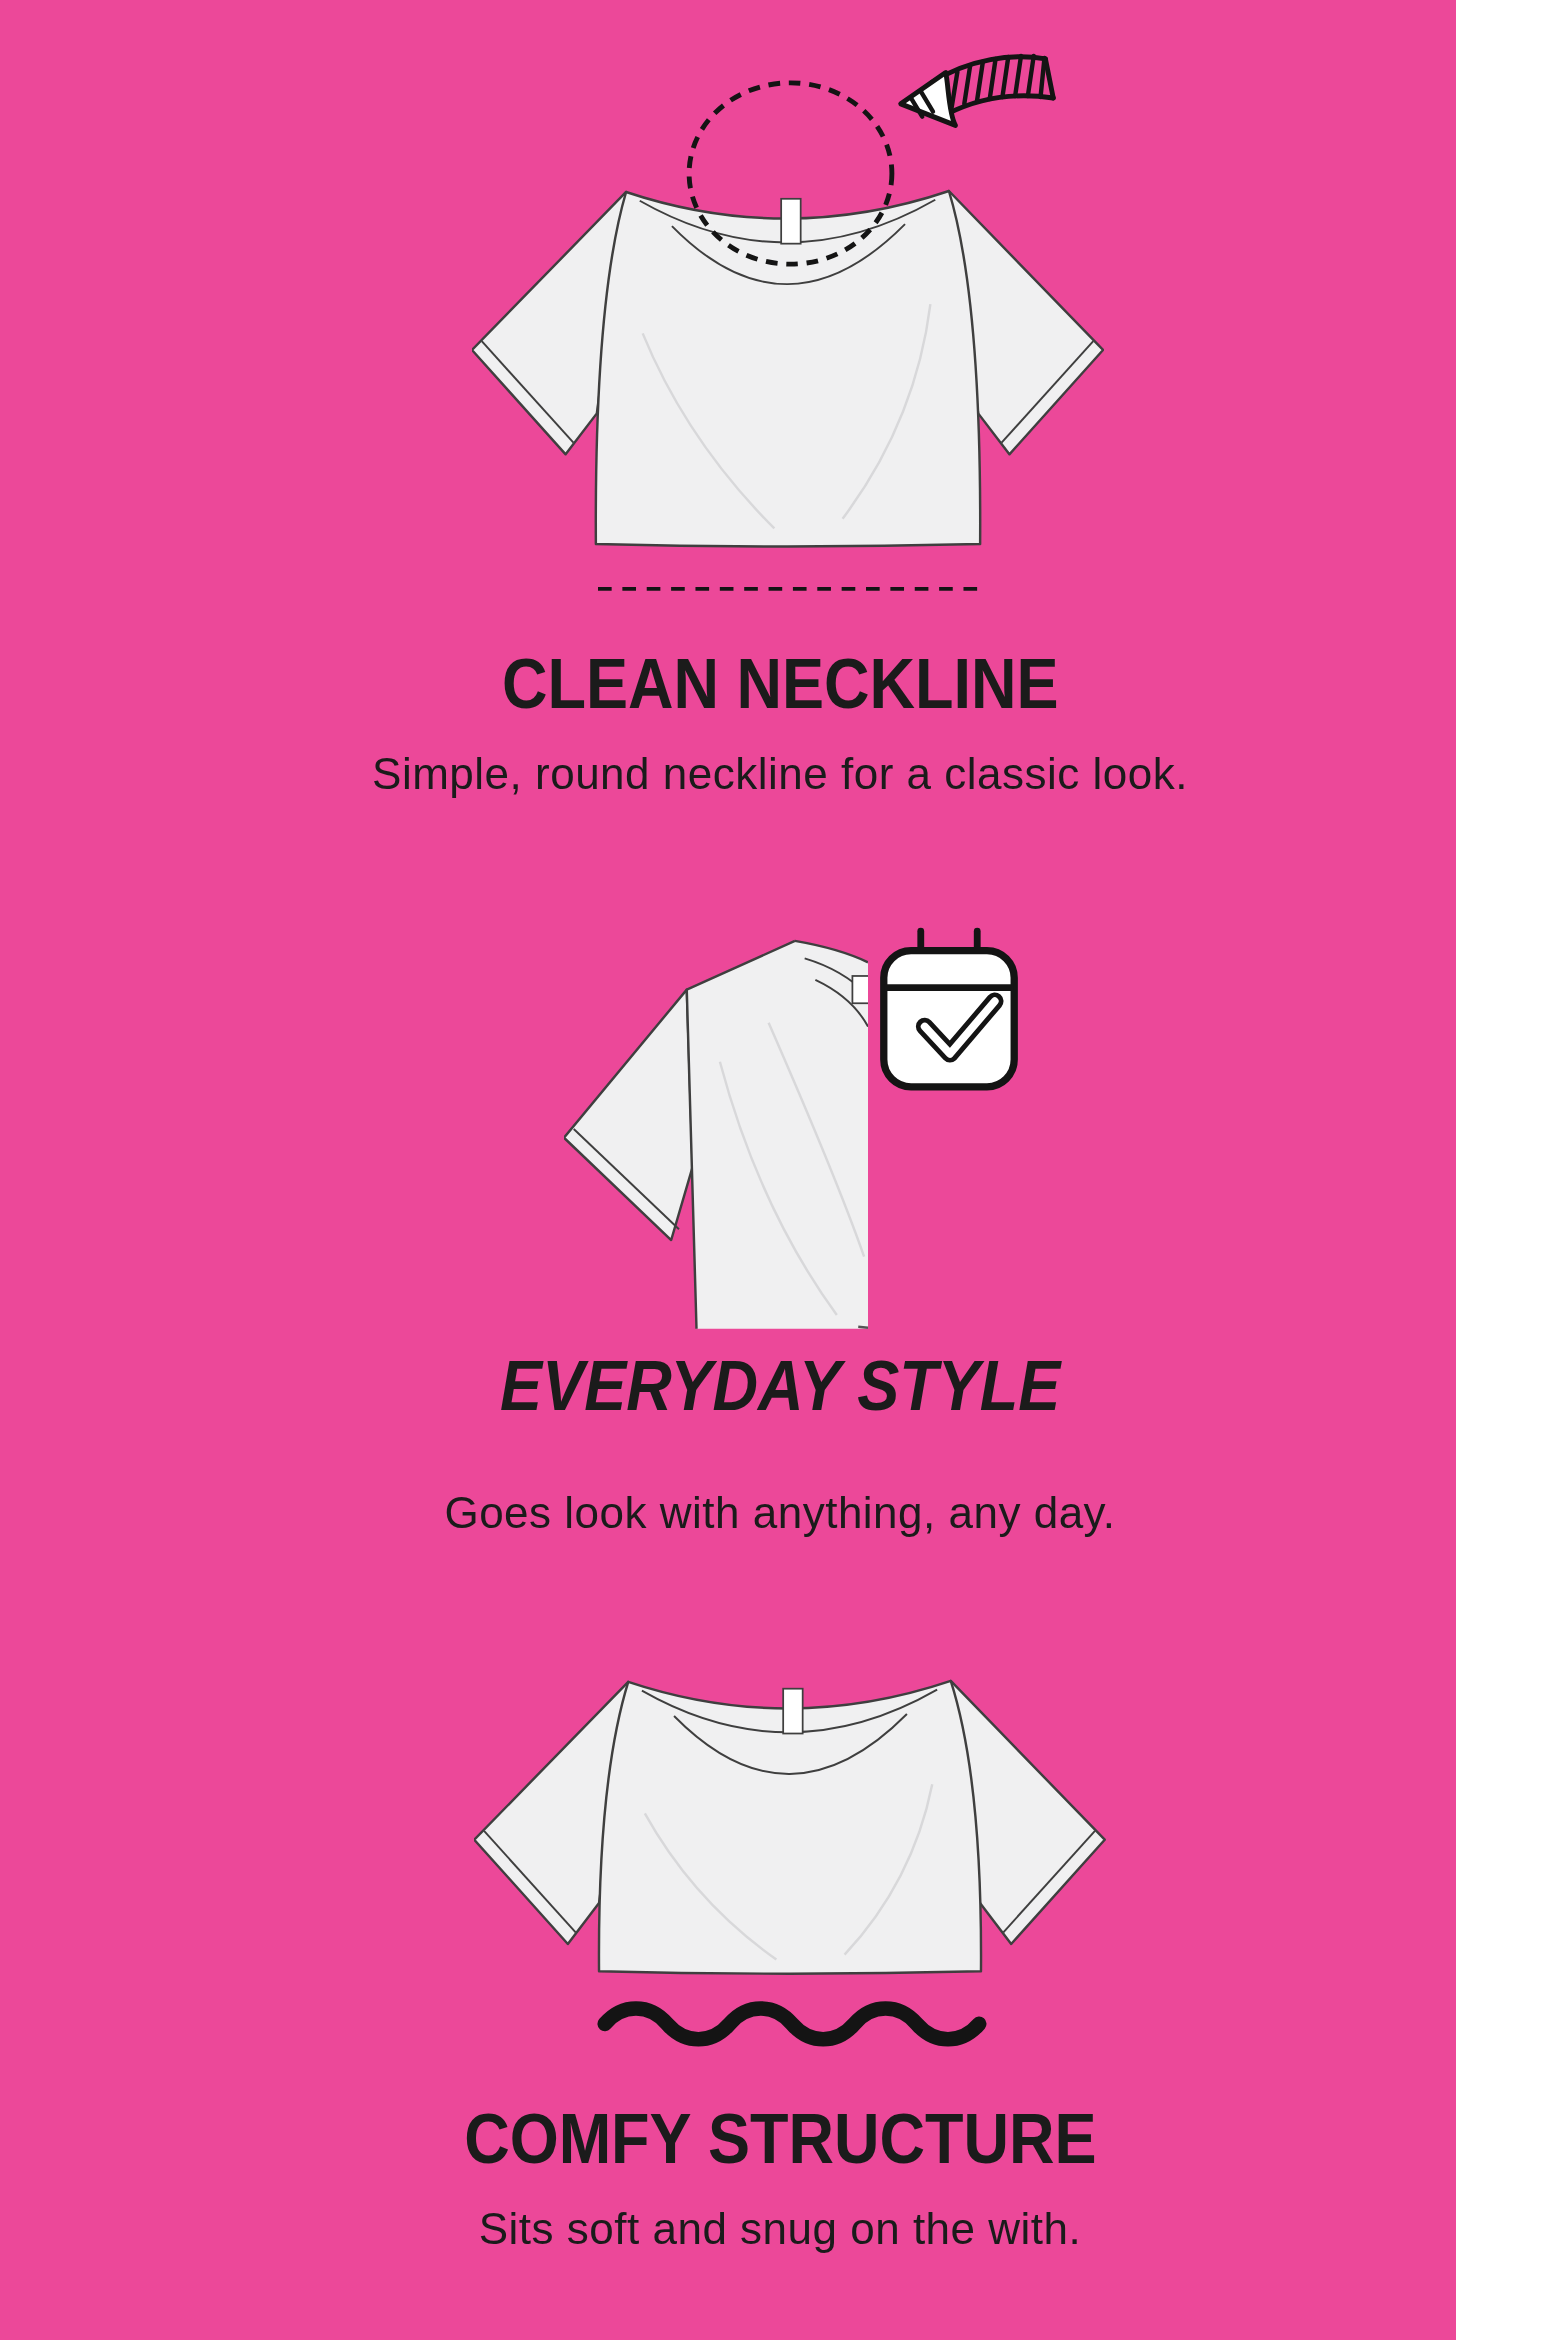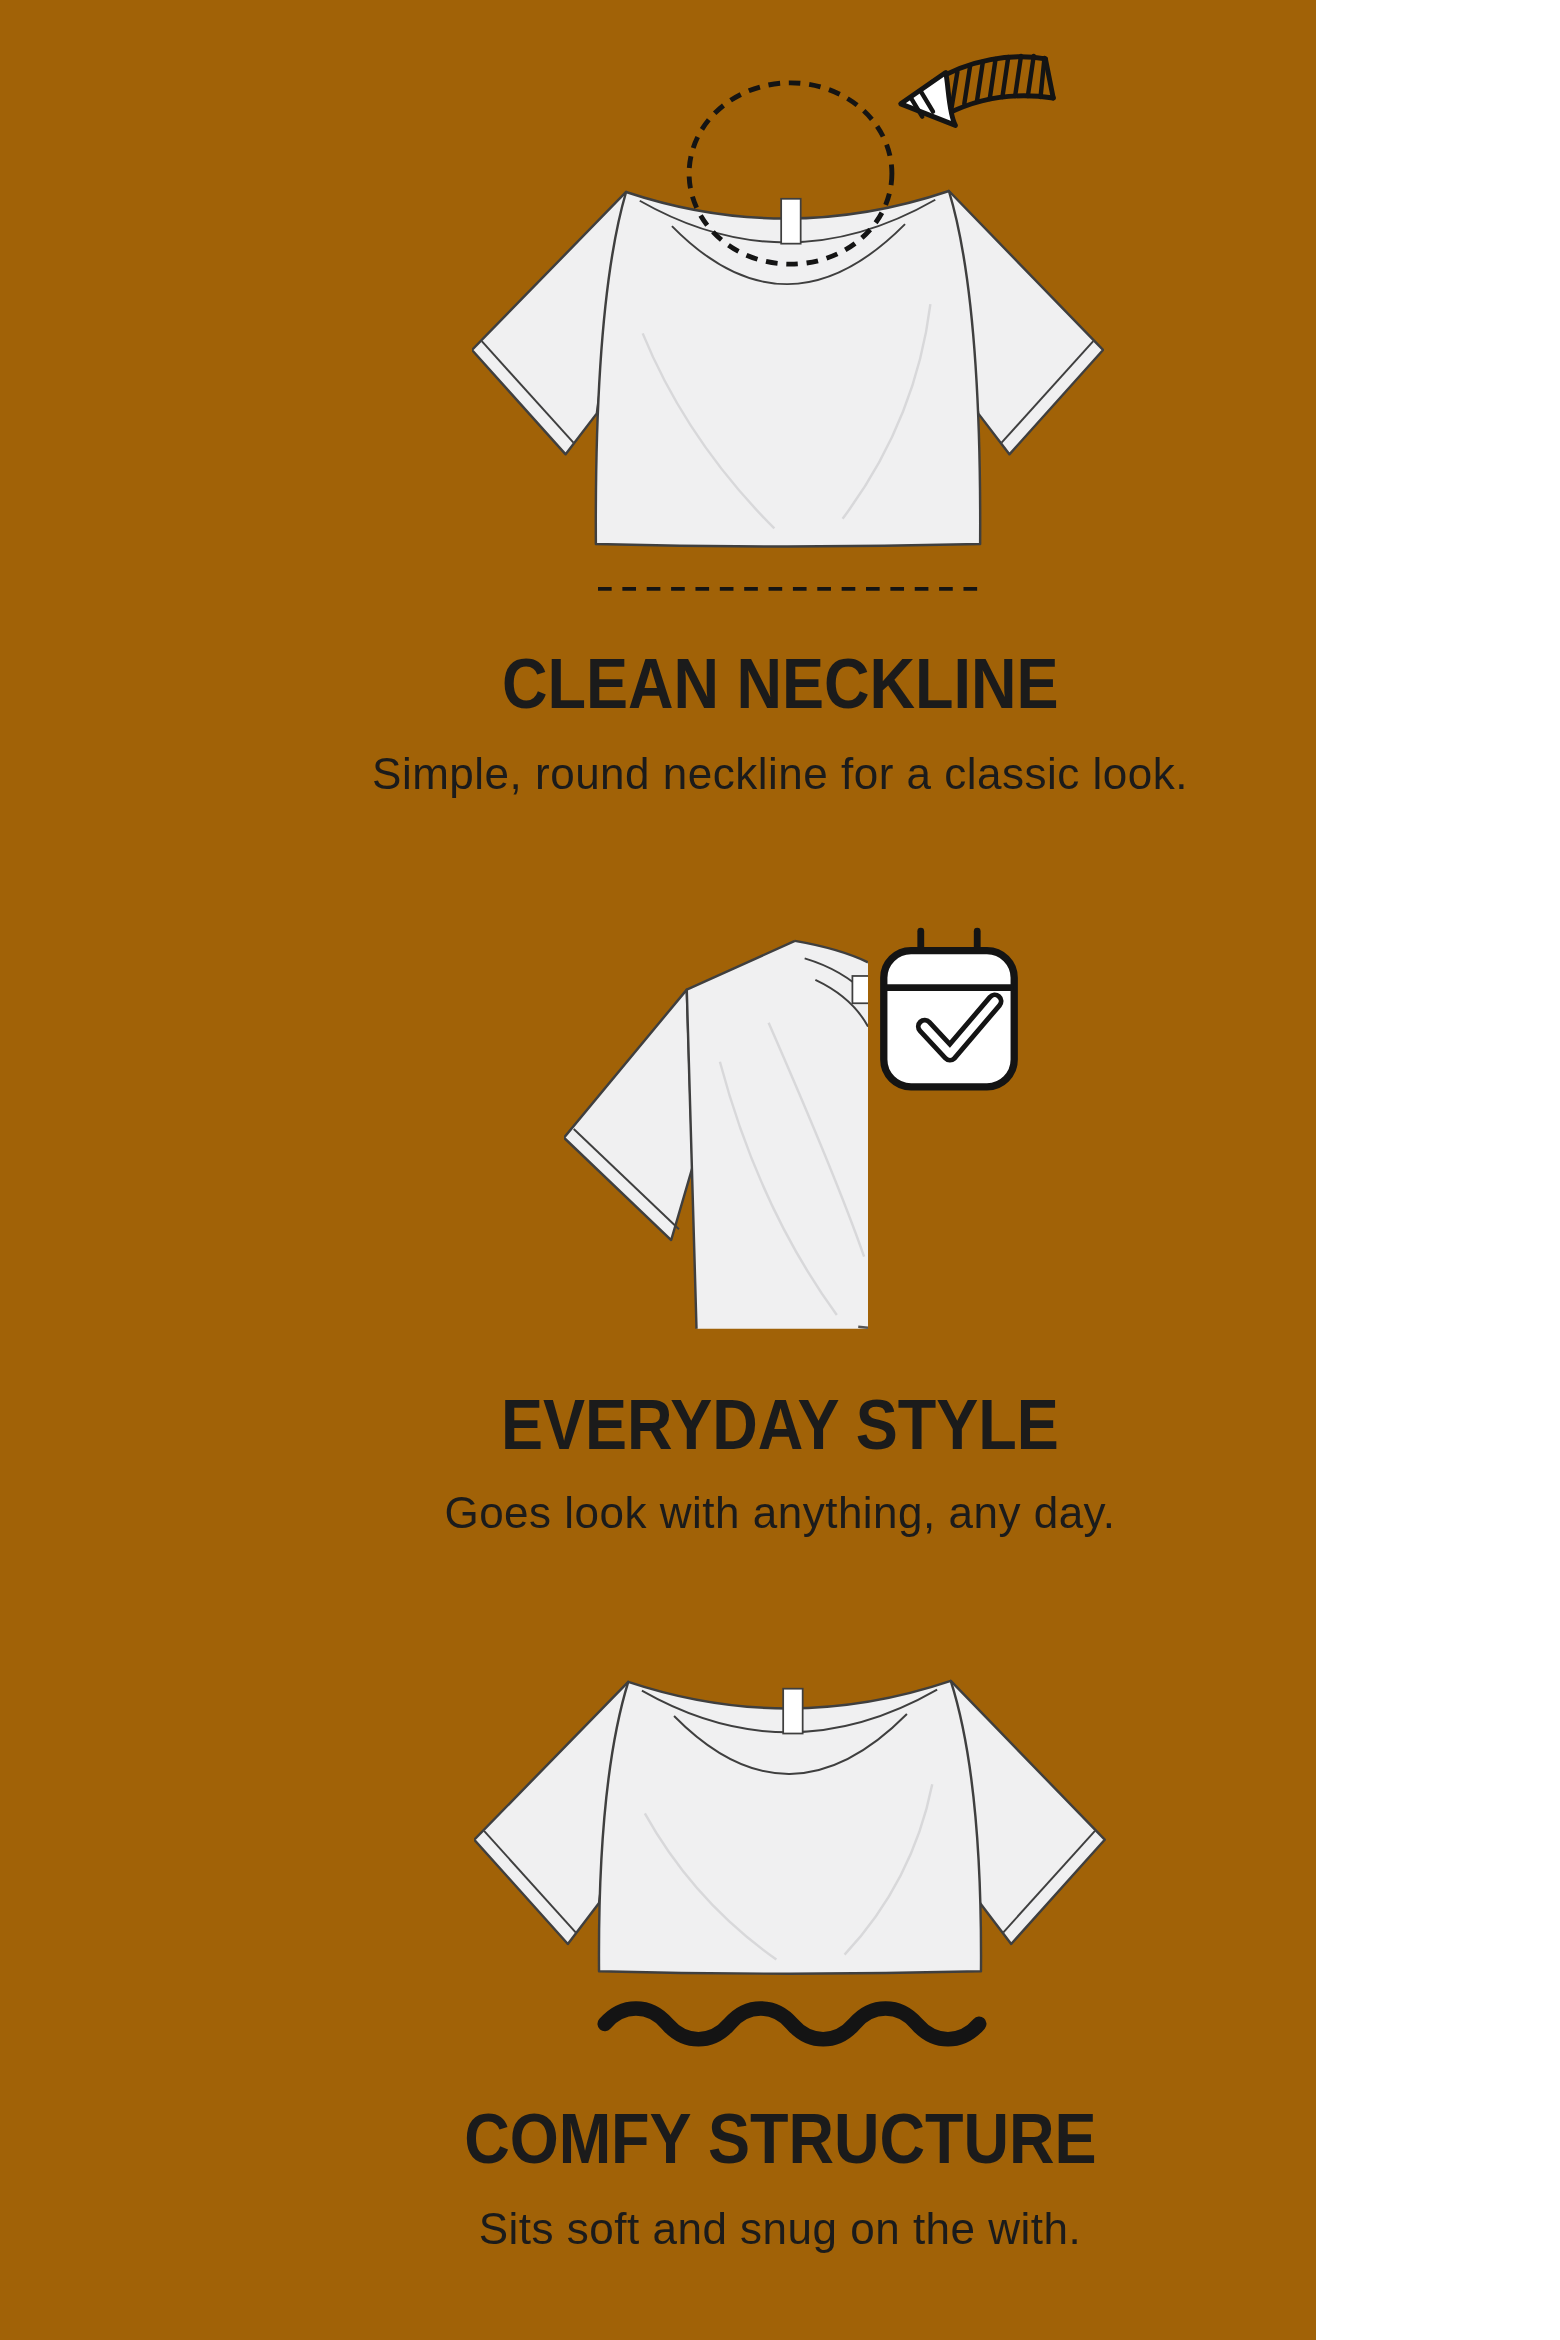--- a/index.html
+++ b/index.html
@@ -1,19 +1,19 @@
 <!DOCTYPE html>
 <html><head>
 <meta charset="utf-8">
 <style>
   html,body{margin:0;padding:0;background:#ffffff;}
   .canvas{
     position:relative;
-    width:1316px;height:2341px;
-    background:#a16207;
+    width:1456px;height:2341px;
+    background:#ec4899;
     overflow:hidden;
     font-family:"Liberation Sans", sans-serif;
     color:#1b1b1b;
   }
   .abs{position:absolute;}
   .title{
     width:1560px;left:0;text-align:center;
     font-weight:700;font-size:70px;line-height:1.15;
     color:#1b1b1b;letter-spacing:0px;white-space:nowrap;
   }
@@ -117,21 +117,21 @@
 
     <svg class="abs" style="left:876px;top:923px;" width="146" height="172" viewBox="0 0 150 176">
       <line x1="46" y1="8" x2="46" y2="44" stroke="#141414" stroke-width="7" stroke-linecap="round"></line>
       <line x1="104" y1="8" x2="104" y2="44" stroke="#141414" stroke-width="7" stroke-linecap="round"></line>
       <rect x="8" y="28" width="134" height="140" rx="28" fill="#ffffff" stroke="#141414" stroke-width="7.5"></rect>
       <line x1="9" y1="66" x2="141" y2="66" stroke="#141414" stroke-width="7"></line>
       <path d="M50,106 L76,134 L122,80" fill="none" stroke="#141414" stroke-width="18" stroke-linecap="round" stroke-linejoin="round"></path>
       <path d="M50,106 L76,134 L122,80" fill="none" stroke="#ffffff" stroke-width="8" stroke-linecap="round" stroke-linejoin="round"></path>
     </svg>
 
-    <div class="abs title" style="top:1385px;">
+    <div class="abs title" style="top:1346px;font-style:italic;">
       <span>EVERYDAY STYLE</span>
     </div>
     <div class="abs subtitle" style="top:1488px;">Goes look with anything, any day.</div>
   </div>
 
   <div>
 
     <svg class="abs" style="left:474px;top:1677px;" width="632" height="304" viewBox="0 0 648 312">
 
       <path d="M158,5 L0,167 L96,274 L128,232 Z" fill="#f0f0f1" stroke="#3f3f3f" stroke-width="2.5" stroke-linejoin="round"></path>

